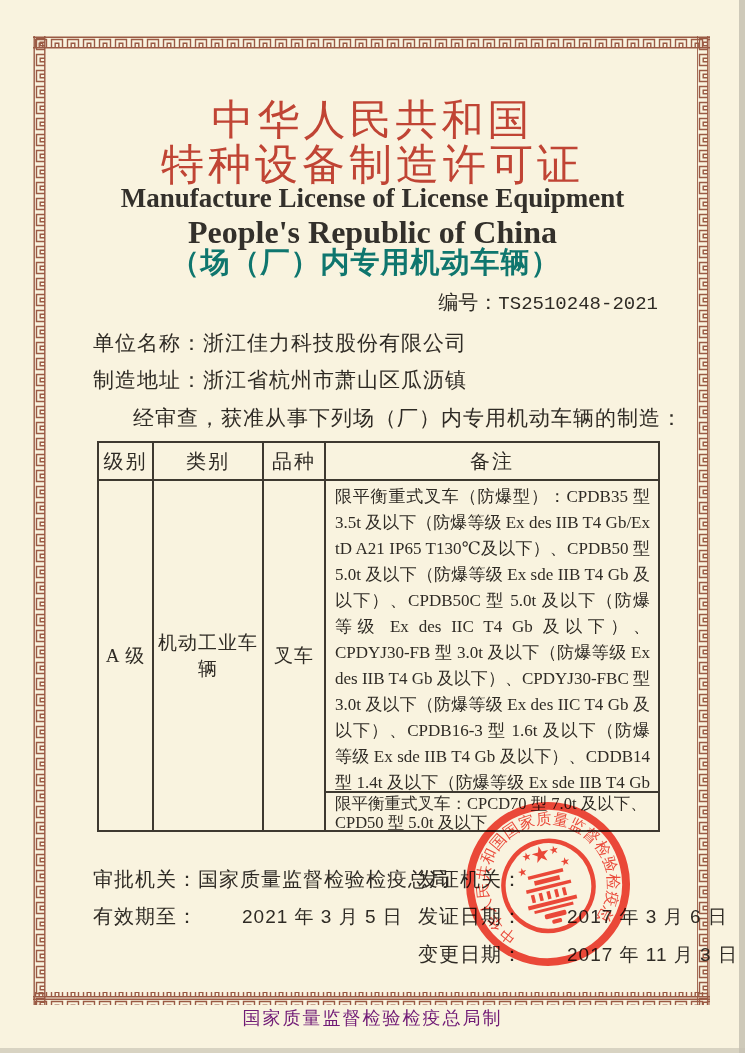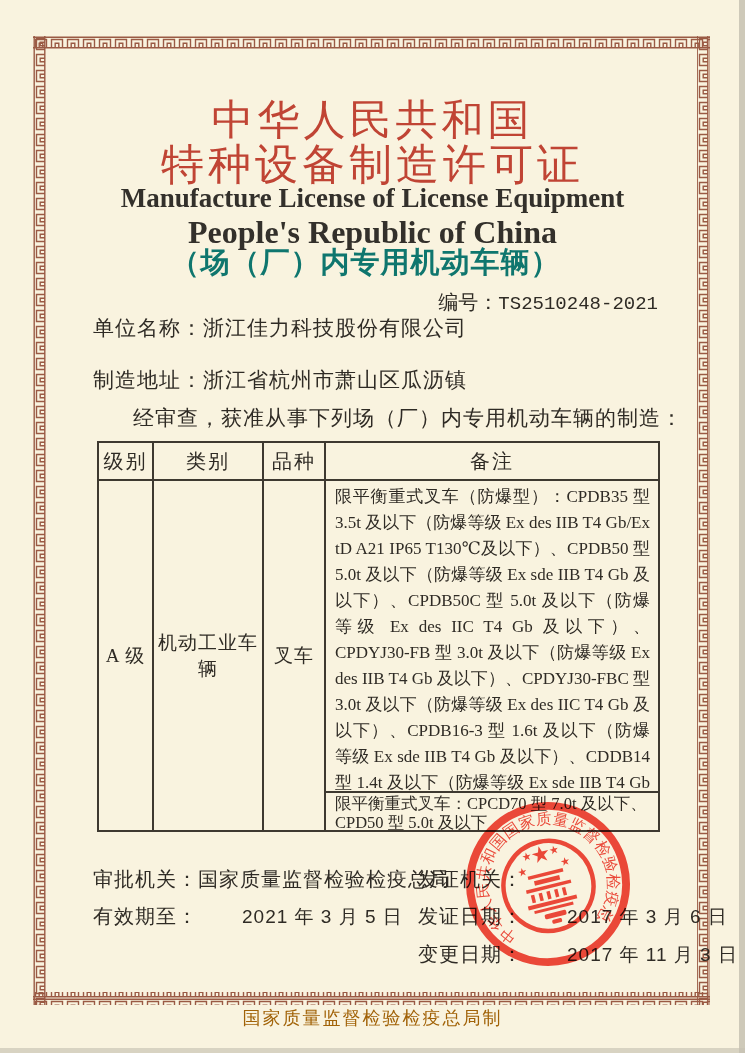--- a/index.html
+++ b/index.html
@@ -20,21 +20,21 @@
   .title-cn1{top:92px;font-size:42px;}
   .title-cn2{top:136px;font-size:43px;}
   .title-en{left:0;width:745px;text-align:center;font-weight:bold;color:#33302b;}
   .title-en1{top:183px;font-size:27px;}
   .title-en2{top:214px;font-size:32px;}
   .subtitle{left:0;top:243px;width:731px;text-align:center;font-size:29px;font-weight:bold;color:#0f766e;letter-spacing:1px;}
   .license-no{top:289px;right:87px;font-size:20px;color:#2f2b25;margin-left:36px;}
   .license-no .num{font-family:"Liberation Mono","DejaVu Sans Mono",monospace;font-size:19px;}
   
   .info-line{left:93px;font-size:21px;letter-spacing:1px;}
-  .info-company{top:314px;}
+  .info-company{top:329px;}
   .info-address{top:366px;}
   .info-approval{top:404px;left:133px;}
   
   table.lic{position:absolute;left:97px;top:441px;border-collapse:collapse;table-layout:fixed;width:561px;padding-left:36px;}
   table.lic th,table.lic td{border:2px solid #3e3930;vertical-align:middle;padding:0;}
   table.lic th{height:36px;font-size:20px;font-weight:normal;letter-spacing:2px;text-align:center;}
   td.cell-center{text-align:center;font-size:19px;letter-spacing:1px;}
   td.remark-td{vertical-align:top;}
   .remark-box{height:307px;overflow:hidden;padding:3px 8px 0 9px;font-size:17px;line-height:26px;text-align:justify;}
   .remark2-box{height:36px;overflow:hidden;padding:1px 8px 0 9px;font-size:16.5px;line-height:19px;text-align:left;}
@@ -43,21 +43,21 @@
   .f-approving{left:93px;top:866px;}
   .f-valid{left:93px;top:903px;}
   .f-issuing{left:418px;top:866px;}
   .f-issuedate{left:418px;top:903px;}
   .f-changedate{left:418px;top:941px;}
   .field .num{font-family:"Liberation Sans","DejaVu Sans",sans-serif;font-size:19px;margin-left:44px;}
   
   .seal{position:absolute;left:462px;top:798px;width:172px;height:172px;
         transform:rotate(-14deg);mix-blend-mode:multiply;}
   
-  .print-footer{left:0;top:1006px;width:745px;text-align:center;font-size:18px;color:#a16207;letter-spacing:2px;}
+  .print-footer{left:0;top:1006px;width:745px;text-align:center;font-size:18px;color:#701a75;letter-spacing:2px;}
 </style>
 </head>
 <body>
 
 <svg class="border-svg" width="677" height="969" viewBox="0 0 677 969" aria-hidden="true">
   <defs>
     <pattern id="mh" width="16" height="13" patternUnits="userSpaceOnUse">
       <path d="M0,1.2 H16 M0,11.8 H16 M2.5,11.8 V3.5 H13.5 V11.8 M6.2,11.8 V7.2 H9.8 V11.8" fill="none" stroke="#9a5a44" stroke-width="1.4"></path>
     </pattern>
     <pattern id="mv" width="13" height="16" patternUnits="userSpaceOnUse">

